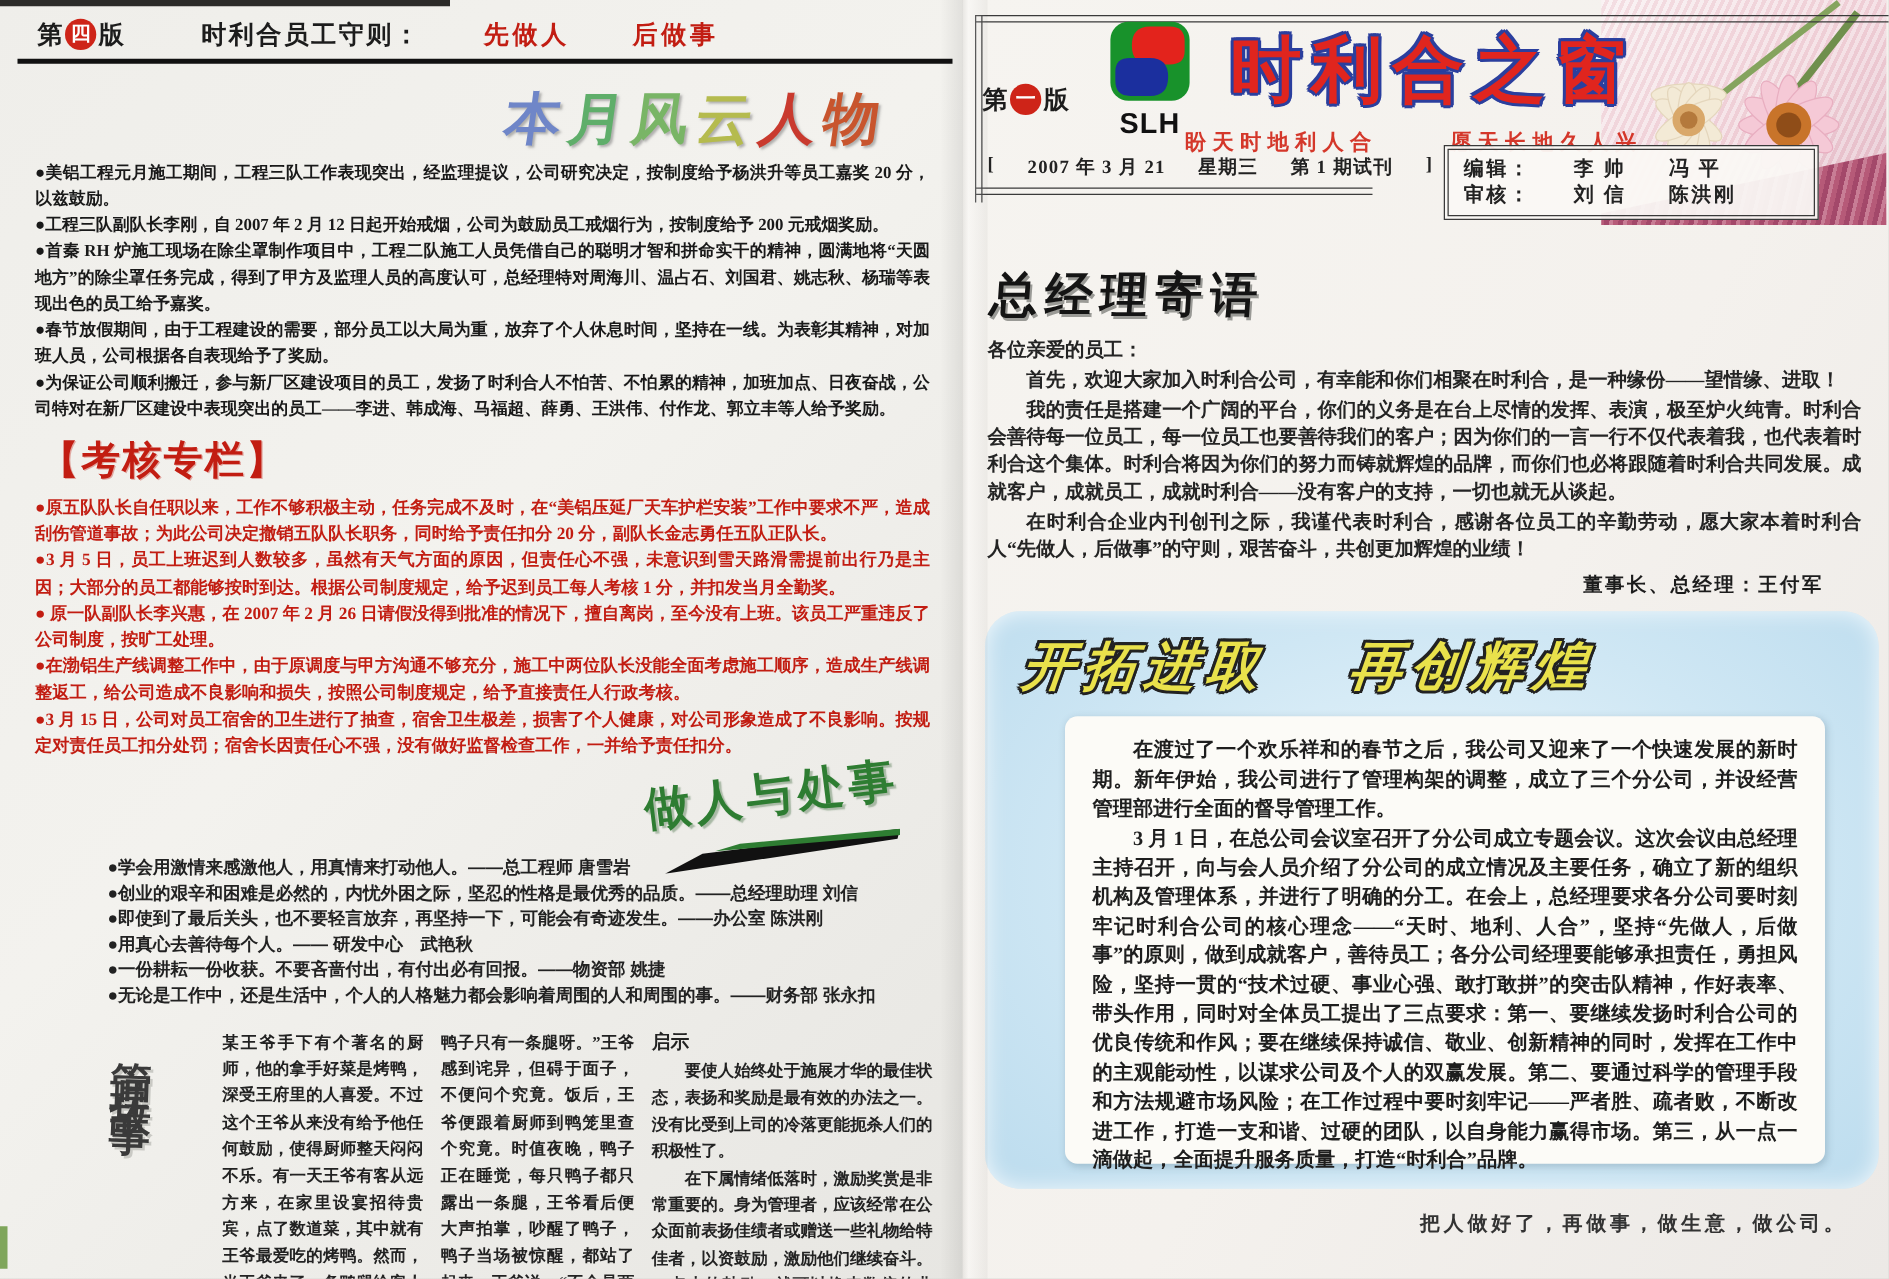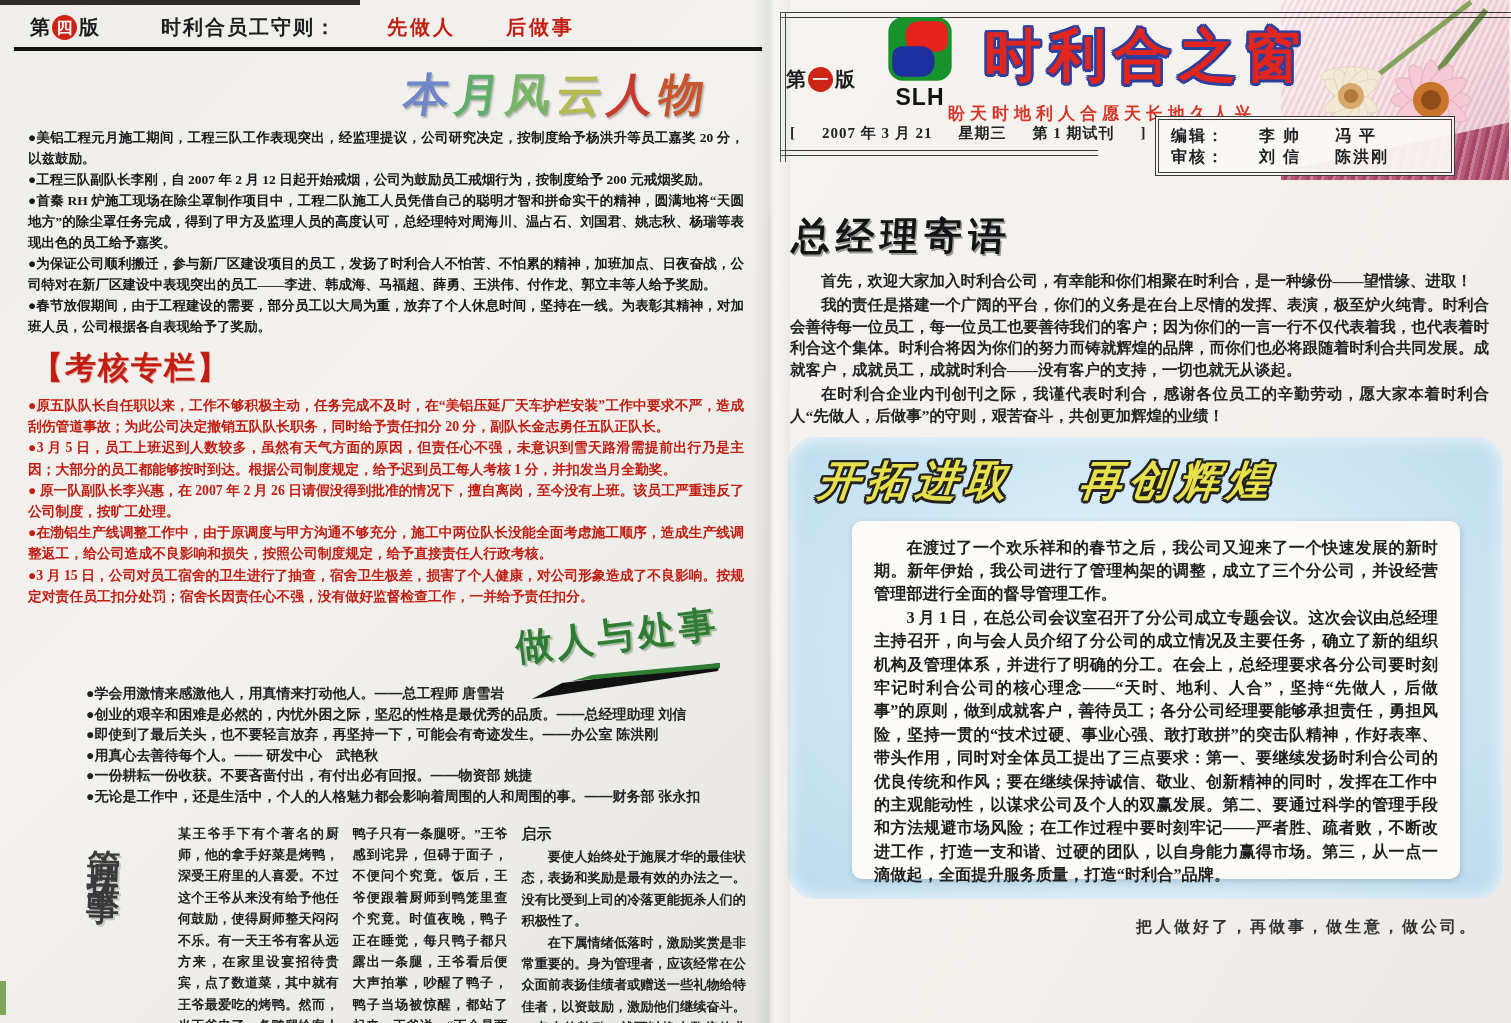--- a/index.html
+++ b/index.html
@@ -93,21 +93,21 @@
   .dbl-h{position:absolute;height:6px;border-top:1.5px solid #3a3a3a;border-bottom:1.5px solid #3a3a3a;box-sizing:border-box;}
   .dbl-v{position:absolute;width:6px;border-left:1.5px solid #3a3a3a;border-right:1.5px solid #3a3a3a;box-sizing:border-box;}
   .rp-badge{position:absolute;left:16px;top:66px;}
   .slh{position:absolute;left:112px;top:16px;width:76px;text-align:center;}
   .slh-text{font-family:"Liberation Sans",sans-serif;font-weight:900;font-size:23px;
     letter-spacing:1px;color:#111;margin-top:-2px;}
   .masthead{position:absolute;left:214px;top:18px;font-weight:900;font-size:57px;
     letter-spacing:8px;color:#e0251e;white-space:nowrap;
     text-shadow:-2px -2px 0 #2b3f9e,2px -2px 0 #2b3f9e,-2px 2px 0 #2b3f9e,2px 2px 0 #2b3f9e,
                 0 -2.5px 0 #2b3f9e,0 2.5px 0 #2b3f9e,-2.5px 0 0 #2b3f9e,2.5px 0 0 #2b3f9e;}
-  .slogans{position:absolute;left:178px;top:102px;display:flex;
+  .slogans{position:absolute;left:178px;top:102px;display:flex;gap:58px;
     color:#d4372a;font-weight:bold;font-size:17px;letter-spacing:5px;white-space:nowrap;}
   .issue-row{position:absolute;left:20px;top:124px;font-weight:bold;font-size:15px;
     letter-spacing:1px;display:flex;gap:26px;white-space:nowrap;color:#222;}
   .staff-box{position:absolute;left:385px;top:116px;width:300px;
     border:4px double #3a3a3a;background:rgba(250,248,244,0.95);
     padding:5px 12px;box-sizing:border-box;z-index:3;}
   .staff-row{display:flex;gap:34px;font-weight:bold;font-size:16px;line-height:21px;
     letter-spacing:2px;color:#222;}
 
   .gm-section{padding:0 22px 0 20px;}
@@ -155,22 +155,22 @@
   <div class="lp-rule"></div>
 
   <div class="featured-title">
     <span>本</span><span>月</span><span>风</span><span>云</span><span>人</span><span>物</span>
   </div>
 
   <div class="news-list">
     <div class="news-item">●美铝工程元月施工期间，工程三队工作表现突出，经监理提议，公司研究决定，按制度给予杨洪升等员工嘉奖 20 分，以兹鼓励。</div>
     <div class="news-item">●工程三队副队长李刚，自 2007 年 2 月 12 日起开始戒烟，公司为鼓励员工戒烟行为，按制度给予 200 元戒烟奖励。</div>
     <div class="news-item">●首秦 RH 炉施工现场在除尘罩制作项目中，工程二队施工人员凭借自己的聪明才智和拼命实干的精神，圆满地将“天圆地方”的除尘罩任务完成，得到了甲方及监理人员的高度认可，总经理特对周海川、温占石、刘国君、姚志秋、杨瑞等表现出色的员工给予嘉奖。</div>
+    <div class="news-item">●春节放假期间，由于工程建设的需要，部分员工以大局为重，放弃了个人休息时间，坚持在一线。为表彰其精神，对加班人员，公司根据各自表现给予了奖励。</div>
     <div class="news-item">●为保证公司顺利搬迁，参与新厂区建设项目的员工，发扬了时利合人不怕苦、不怕累的精神，加班加点、日夜奋战，公司特对在新厂区建设中表现突出的员工——李进、韩成海、马福超、薛勇、王洪伟、付作龙、郭立丰等人给予奖励。</div>
-    <div class="news-item">●春节放假期间，由于工程建设的需要，部分员工以大局为重，放弃了个人休息时间，坚持在一线。为表彰其精神，对加班人员，公司根据各自表现给予了奖励。</div>
   </div>
 
   <div class="assess-title">【考核专栏】</div>
 
   <div class="assess-list">
     <div class="assess-item">●原五队队长自任职以来，工作不够积极主动，任务完成不及时，在“美铝压延厂天车护栏安装”工作中要求不严，造成刮伤管道事故；为此公司决定撤销五队队长职务，同时给予责任扣分 20 分，副队长金志勇任五队正队长。</div>
     <div class="assess-item">●3 月 5 日，员工上班迟到人数较多，虽然有天气方面的原因，但责任心不强，未意识到雪天路滑需提前出行乃是主因；大部分的员工都能够按时到达。根据公司制度规定，给予迟到员工每人考核 1 分，并扣发当月全勤奖。</div>
     <div class="assess-item">● 原一队副队长李兴惠，在 2007 年 2 月 26 日请假没得到批准的情况下，擅自离岗，至今没有上班。该员工严重违反了公司制度，按旷工处理。</div>
     <div class="assess-item">●在渤铝生产线调整工作中，由于原调度与甲方沟通不够充分，施工中两位队长没能全面考虑施工顺序，造成生产线调整返工，给公司造成不良影响和损失，按照公司制度规定，给予直接责任人行政考核。</div>
     <div class="assess-item">●3 月 15 日，公司对员工宿舍的卫生进行了抽查，宿舍卫生极差，损害了个人健康，对公司形象造成了不良影响。按规定对责任员工扣分处罚；宿舍长因责任心不强，没有做好监督检查工作，一并给予责任扣分。</div>
@@ -287,24 +287,26 @@
         <span>审核：</span>
         <span>刘  信</span>
         <span>陈洪刚</span>
       </div>
     </div>
   </div>
 
   <div class="gm-section">
     <div class="gm-title">总经理寄语</div>
     <div class="gm-letter">
+      <p>各位亲爱的员工：</p>
       <p class="indent">首先，欢迎大家加入时利合公司，有幸能和你们相聚在时利合，是一种缘份——望惜缘、进取！</p>
       <p class="indent">我的责任是搭建一个广阔的平台，你们的义务是在台上尽情的发挥、表演，极至炉火纯青。时利合会善待每一位员工，每一位员工也要善待我们的客户；因为你们的一言一行不仅代表着我，也代表着时利合这个集体。时利合将因为你们的努力而铸就辉煌的品牌，而你们也必将跟随着时利合共同发展。成就客户，成就员工，成就时利合——没有客户的支持，一切也就无从谈起。</p>
       <p class="indent">在时利合企业内刊创刊之际，我谨代表时利合，感谢各位员工的辛勤劳动，愿大家本着时利合人“先做人，后做事”的守则，艰苦奋斗，共创更加辉煌的业绩！</p>
     </div>
+    <div class="gm-sign">董事长、总经理：王付军</div>
   </div>
 
   <div class="blue-box">
     <div class="feature-title">
       <span>开拓进取</span>
       <span>再创辉煌</span>
     </div>
     <div class="white-box">
       <p>在渡过了一个欢乐祥和的春节之后，我公司又迎来了一个快速发展的新时期。新年伊始，我公司进行了管理构架的调整，成立了三个分公司，并设经营管理部进行全面的督导管理工作。</p>
       <p>3 月 1 日，在总公司会议室召开了分公司成立专题会议。这次会议由总经理主持召开，向与会人员介绍了分公司的成立情况及主要任务，确立了新的组织机构及管理体系，并进行了明确的分工。在会上，总经理要求各分公司要时刻牢记时利合公司的核心理念——“天时、地利、人合”，坚持“先做人，后做事”的原则，做到成就客户，善待员工；各分公司经理要能够承担责任，勇担风险，坚持一贯的“技术过硬、事业心强、敢打敢拼”的突击队精神，作好表率、带头作用，同时对全体员工提出了三点要求：第一、要继续发扬时利合公司的优良传统和作风；要在继续保持诚信、敬业、创新精神的同时，发挥在工作中的主观能动性，以谋求公司及个人的双赢发展。第二、要通过科学的管理手段和方法规避市场风险；在工作过程中要时刻牢记——严者胜、疏者败，不断改进工作，打造一支和谐、过硬的团队，以自身能力赢得市场。第三，从一点一滴做起，全面提升服务质量，打造“时利合”品牌。</p>

